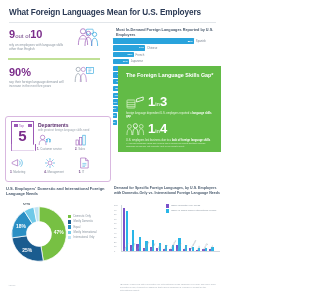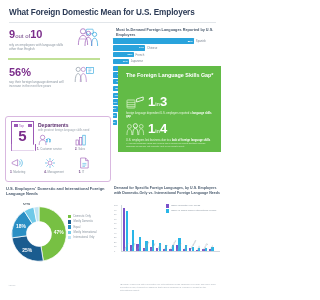--- a/index.html
+++ b/index.html
@@ -165,21 +165,21 @@
     position: absolute; left: 120px; top: 283px; width: 98px;
     font-size: 2.2px; color: #a6aeb7; line-height: 1.35;
   }
   .src { position: absolute; left: 8px; top: 284px; font-size: 2.4px; color: #b3bac1; }
 </style>
 </head>
 <body>
 
 <div class="page">
 
-  <div class="title">What Foreign Domestic Mean for U.S. Employers</div>
+  <div class="title">What Foreign Languages Mean for U.S. Employers</div>
   <div class="title-rule"></div>
 
   <div class="left-col">
 
     <div class="statblock">
       <div class="bigstat">
         <span>9</span><span class="small">out of</span><span>10</span>
       </div>
       <div class="statcaption">rely on employees with language skills other than English</div>
       <span class="sticon">
@@ -188,21 +188,21 @@
           <path d="M4.4 17 C4.4 10.5 6.4 7.4 9 7.4 C11.6 7.4 13.6 10.5 13.6 17" fill="none" stroke="#9b59b6" stroke-width="0.7"></path>
           <path d="M5.6 11 L12.4 11" stroke="#b07cc6" stroke-width="0.6"></path>
           <path d="M13 1.2 h5.4 a0.8 .8 0 0 1 .8 .8 v3 a0.8 .8 0 0 1 -.8 .8 h-3 l-1.6 1.4 v-1.4 h-.8 a0.8 .8 0 0 1 -.8 -.8 v-3 a0.8 .8 0 0 1 .8 -.8 z" fill="none" stroke="#29a3dc" stroke-width="0.6"></path>
         </svg>
       </span>
     </div>
 
     <div class="divider-green"></div>
 
     <div class="statblock">
-      <div class="bigstat">56%</div>
+      <div class="bigstat">90%</div>
       <div class="statcaption">say their foreign language demand will increase in the next five years</div>
       <span class="sticon">
         <svg viewBox="0 0 20 18" width="20" height="18">
           <circle cx="4.2" cy="3.4" r="2.1" fill="none" stroke="#8e9aa6" stroke-width="0.7"></circle>
           <path d="M1.2 16 C1.2 10.4 2.5 7.6 4.2 7.6 C5.9 7.6 7.2 10.4 7.2 16" fill="none" stroke="#8e9aa6" stroke-width="0.7"></path>
           <circle cx="9.3" cy="3.4" r="2.1" fill="none" stroke="#b07cc6" stroke-width="0.7"></circle>
           <path d="M6.3 16 C6.3 10.4 7.6 7.6 9.3 7.6 C11 7.6 12.3 10.4 12.3 16" fill="none" stroke="#b07cc6" stroke-width="0.7"></path>
           <rect x="12.4" y="1.4" width="7" height="6" fill="none" stroke="#29a3dc" stroke-width="0.6"></rect>
           <path d="M14.4 3 h3 M14.4 4.6 h3 M14.4 6 h2" stroke="#29a3dc" stroke-width="0.5"></path>
         </svg>

